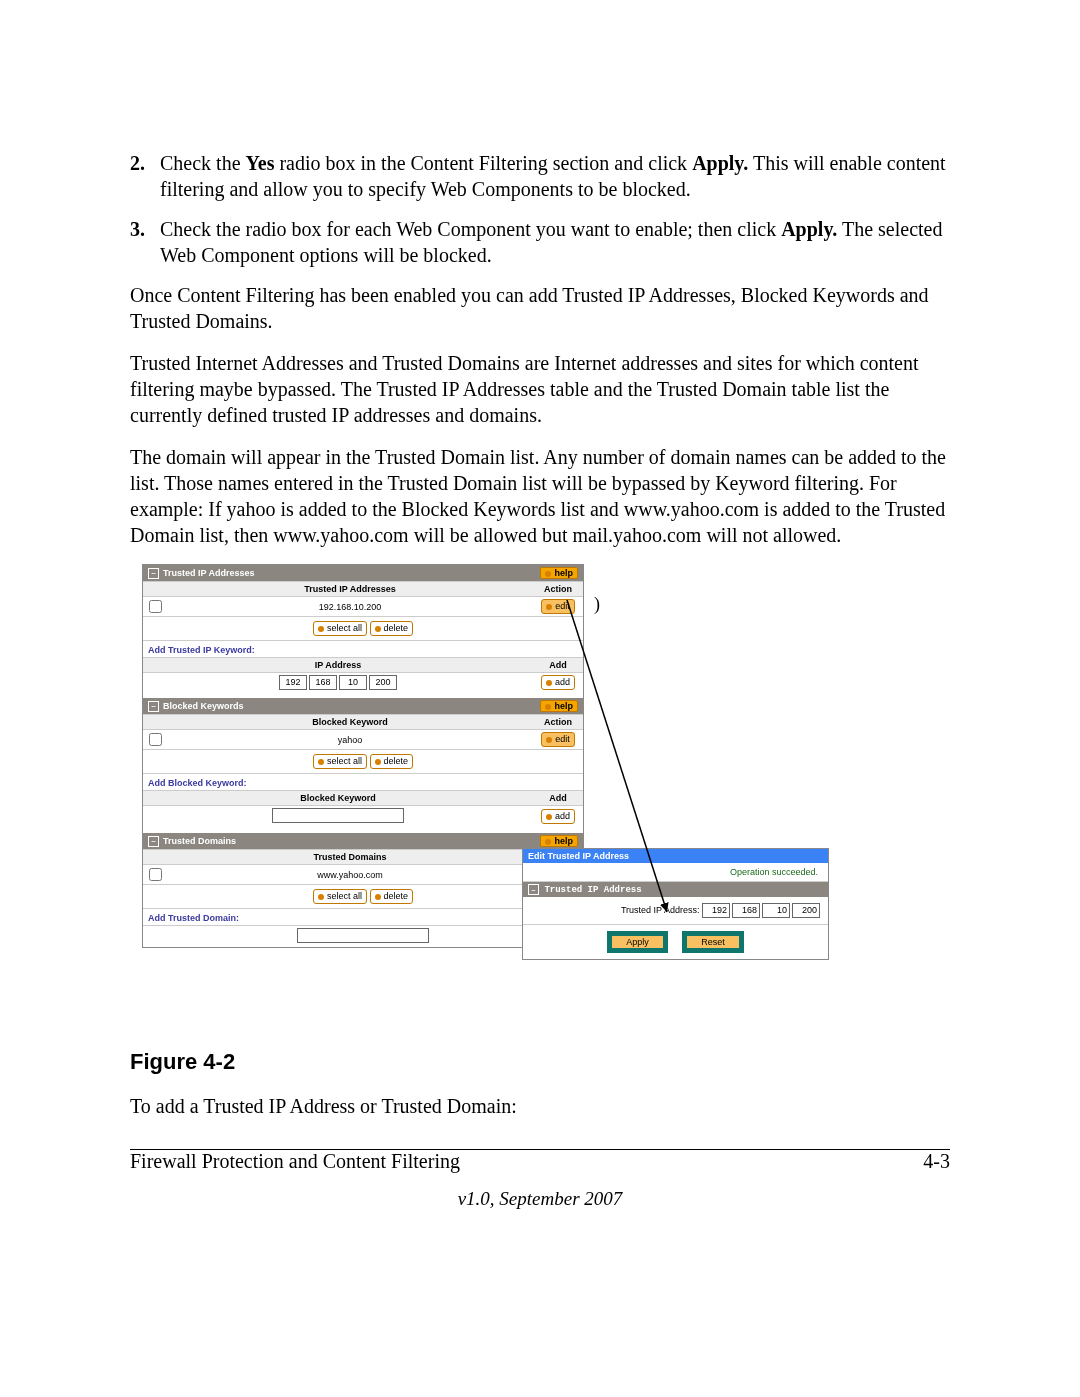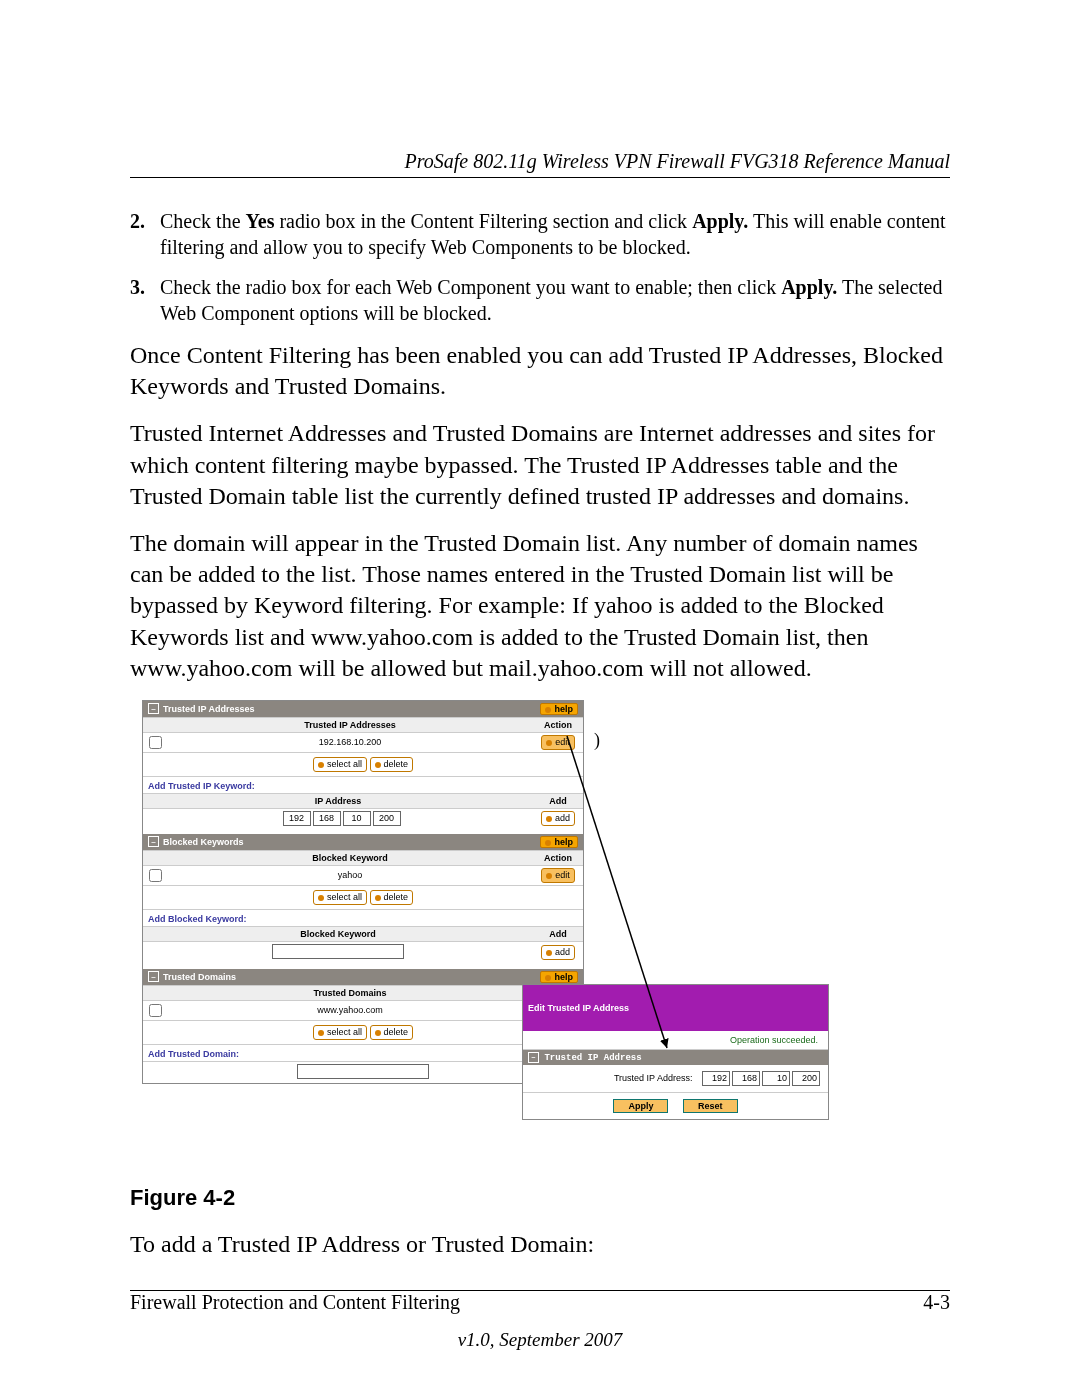--- a/index.html
+++ b/index.html
@@ -32,21 +32,21 @@
     display: flex;
     margin-bottom: 14px;
   }
   ol.steps li .num {
     font-weight: bold;
     width: 30px;
     flex-shrink: 0;
   }
   .steps .body { flex: 1; }
   p.para {
-    font-size: 24px;
+    font-size: 20px;
     line-height: 1.3;
     margin: 0 0 16px 0;
   }
 
   
   .shot-wrap {
     position: relative;
     margin: 8px 0 25px 12px;
   }
   .panel-left {
@@ -87,40 +87,40 @@
   .pill.orange { background:#f8c060; }
   .pill.add { background:#fff; }
   .pilldot::before{
     content:""; display:inline-block; width:6px;height:6px;border-radius:50%;
     background:#d88000; margin-right:3px; vertical-align:middle;
   }
   .btnrow { text-align:center; padding:4px; border-top:1px solid #ccc;}
   .sublabel{
     color:#3a3aa0; font-weight:bold; padding:4px 5px 2px; border-top:1px solid #ccc;
   }
-  .ipboxes { display:inline-flex; gap:2px; justify-content:center;margin-left:7px;}
+  .ipboxes { display:inline-flex; gap:2px; justify-content:center;}
   .ipboxes span{
     display:inline-block; border:1px solid #666; background:#fff; min-width:22px; padding:0 2px; line-height:13px;
   }
   .tinput{
     display:inline-block; border:1px solid #666; background:#fff; width:130px; height:13px;
   }
 
   
   .dialog {
     position:absolute; left:380px; top:calc(100% - 100px);
     width:305px; border:1px solid #888; background:#fff;
     font-family: Verdana, Arial, sans-serif; font-size:9px;
   }
-  .dlg-title{ background:#a21caf; color:#fff; font-weight:bold; padding:18px 5px;}
+  .dlg-title{ background:#3b82f6; color:#fff; font-weight:bold; padding:2px 5px;}
   .dlg-msg{ text-align:right; color:#1a6a1a; padding:4px 10px; border-bottom:1px solid #ccc;}
   .dlg-sec{ background:#8b8680; color:#fff; font-weight:bold; padding:2px 5px;font-family:Liberation Mono, monospace;}
   .dlg-body{ text-align:right; padding:6px 8px; border-bottom:1px solid #ccc;}
   .dlg-btns{ text-align:center; padding:6px;}
-  .btn{ display:inline-block; background:#f8c060; border:1px solid #0f766e; padding:1px 14px; font-weight:bold; margin:0 6px;}
+  .btn{ display:inline-block; background:#f8c060; border:5px solid #0f766e; padding:1px 14px; font-weight:normal; margin:0 6px;}
 
   
   .arrow-svg{
     position:absolute; left:300px; top:28px; pointer-events:none;
   }
 
   .extra-paren{
     position:absolute; left:452px; top:30px;
     font-family:"Times New Roman"; font-size:18px;
   }
@@ -137,21 +137,20 @@
   }
   .footer-ver{
     text-align:center; font-style:italic; font-size:19px; margin-top:15px;
   }
   .exp{width:9px;height:9px;border:1px solid #fff;display:inline-flex;align-items:center;justify-content:center;font-size:8px;line-height:8px;}
 </style>
 </head>
 <body>
 
 <div class="page">
-  <div class="header-line">ProSafe 802.11g Wireless VPN Firewall FVG318 Reference Manual</div>
 
   <ol class="steps">
     <li>
       <span class="num">2.</span>
       <span class="body" id="step0">Check the <b>Yes</b> radio box in the Content Filtering section and click <b>Apply.</b> This will enable content filtering and allow you to specify Web Components to be blocked.</span>
     </li>
     <li>
       <span class="num">3.</span>
       <span class="body" id="step1">Check the radio box for each Web Component you want to enable; then click <b>Apply.</b> The selected Web Component options will be blocked.</span>
     </li>

